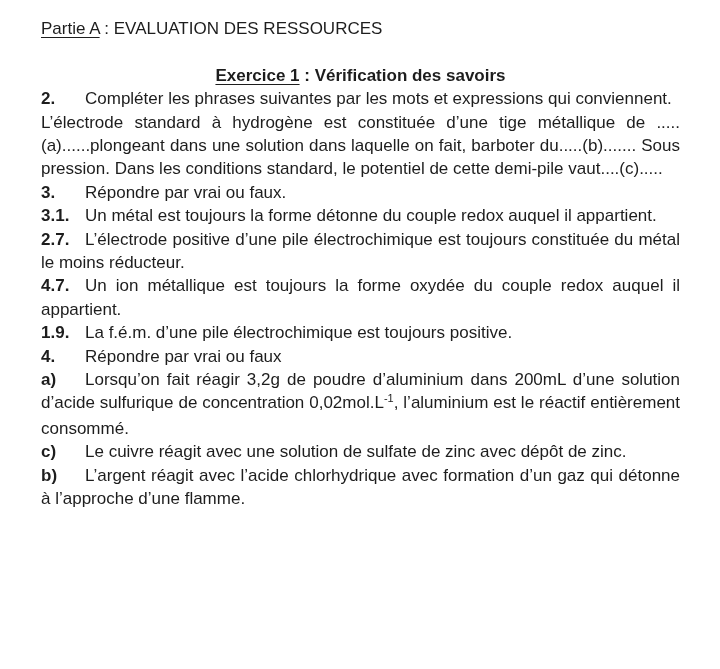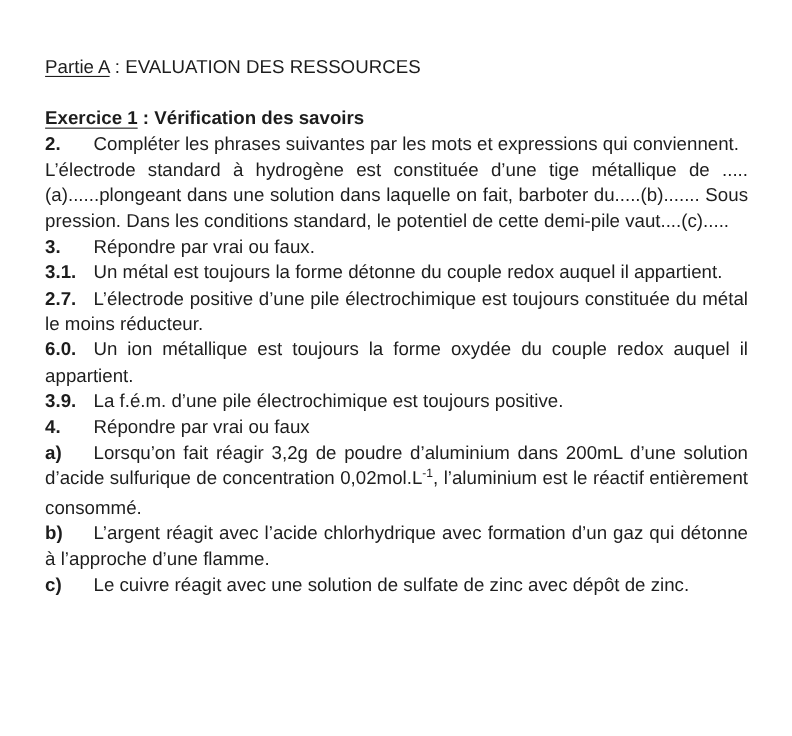--- a/index.html
+++ b/index.html
@@ -11,30 +11,29 @@
     width: 720px;
     height: 669px;
     overflow: hidden;
     font-family: "Liberation Sans", sans-serif;
     color: #1d1d1d;
   }
   .doc {
     padding: 17px 40px 0 41px;
     font-size: 17px;
     line-height: 23.4px;
-    margin-top: 32px;
   }
   .heading {
     margin: 0 0 23.4px 0;
     text-align: left;
   }
   .ex-heading {
     margin: 0;
     font-weight: bold;
-    text-align: left;
+    text-align: center;
   }
   .u {
     text-decoration: underline;
     text-underline-offset: 3px;
   }
   p.item {
     margin: 0;
     text-align: justify;
   }
   .marker {
@@ -53,20 +52,20 @@
 
 <div class="doc">
   <p class="heading"><span class="u">Partie A</span><span> : EVALUATION DES RESSOURCES</span></p>
   <p class="ex-heading"><span class="u">Exercice 1</span><span> : Vérification des savoirs</span></p>
   <div id="items">
       <p class="item"><span class="marker">2.</span><span>Compléter les phrases suivantes par les mots et expressions qui conviennent.</span></p>
       <p class="item"><span>L’électrode standard à hydrogène est constituée d’une tige métallique de .....(a)......plongeant dans une solution dans laquelle on fait, barboter du.....(b)....... Sous pression. Dans les conditions standard, le potentiel de cette demi-pile vaut....(c).....</span></p>
       <p class="item"><span class="marker">3.</span><span>Répondre par vrai ou faux.</span></p>
       <p class="item"><span class="marker">3.1.</span><span>Un métal est toujours la forme détonne du couple redox auquel il appartient.</span></p>
       <p class="item"><span class="marker">2.7.</span><span>L’électrode positive d’une pile électrochimique est toujours constituée du métal le moins réducteur.</span></p>
-      <p class="item"><span class="marker">6.0.</span><span>Un ion métallique est toujours la forme oxydée du couple redox auquel il appartient.</span></p>
-      <p class="item"><span class="marker">3.9.</span><span>La f.é.m. d’une pile électrochimique est toujours positive.</span></p>
+      <p class="item"><span class="marker">4.7.</span><span>Un ion métallique est toujours la forme oxydée du couple redox auquel il appartient.</span></p>
+      <p class="item"><span class="marker">1.9.</span><span>La f.é.m. d’une pile électrochimique est toujours positive.</span></p>
       <p class="item"><span class="marker">4.</span><span>Répondre par vrai ou faux</span></p>
       <p class="item"><span class="marker">a)</span><span>Lorsqu’on fait réagir 3,2g de poudre d’aluminium dans 200mL d’une solution d’acide sulfurique de concentration 0,02mol.L</span><span class="sup">-1</span><span>, l’aluminium est le réactif entièrement consommé.</span></p>
+      <p class="item"><span class="marker">c)</span><span>Le cuivre réagit avec une solution de sulfate de zinc avec dépôt de zinc.</span></p>
       <p class="item"><span class="marker">b)</span><span>L’argent réagit avec l’acide chlorhydrique avec formation d’un gaz qui détonne à l’approche d’une flamme.</span></p>
-      <p class="item"><span class="marker">c)</span><span>Le cuivre réagit avec une solution de sulfate de zinc avec dépôt de zinc.</span></p>
     </div>
 </div>
 
 </body></html>

